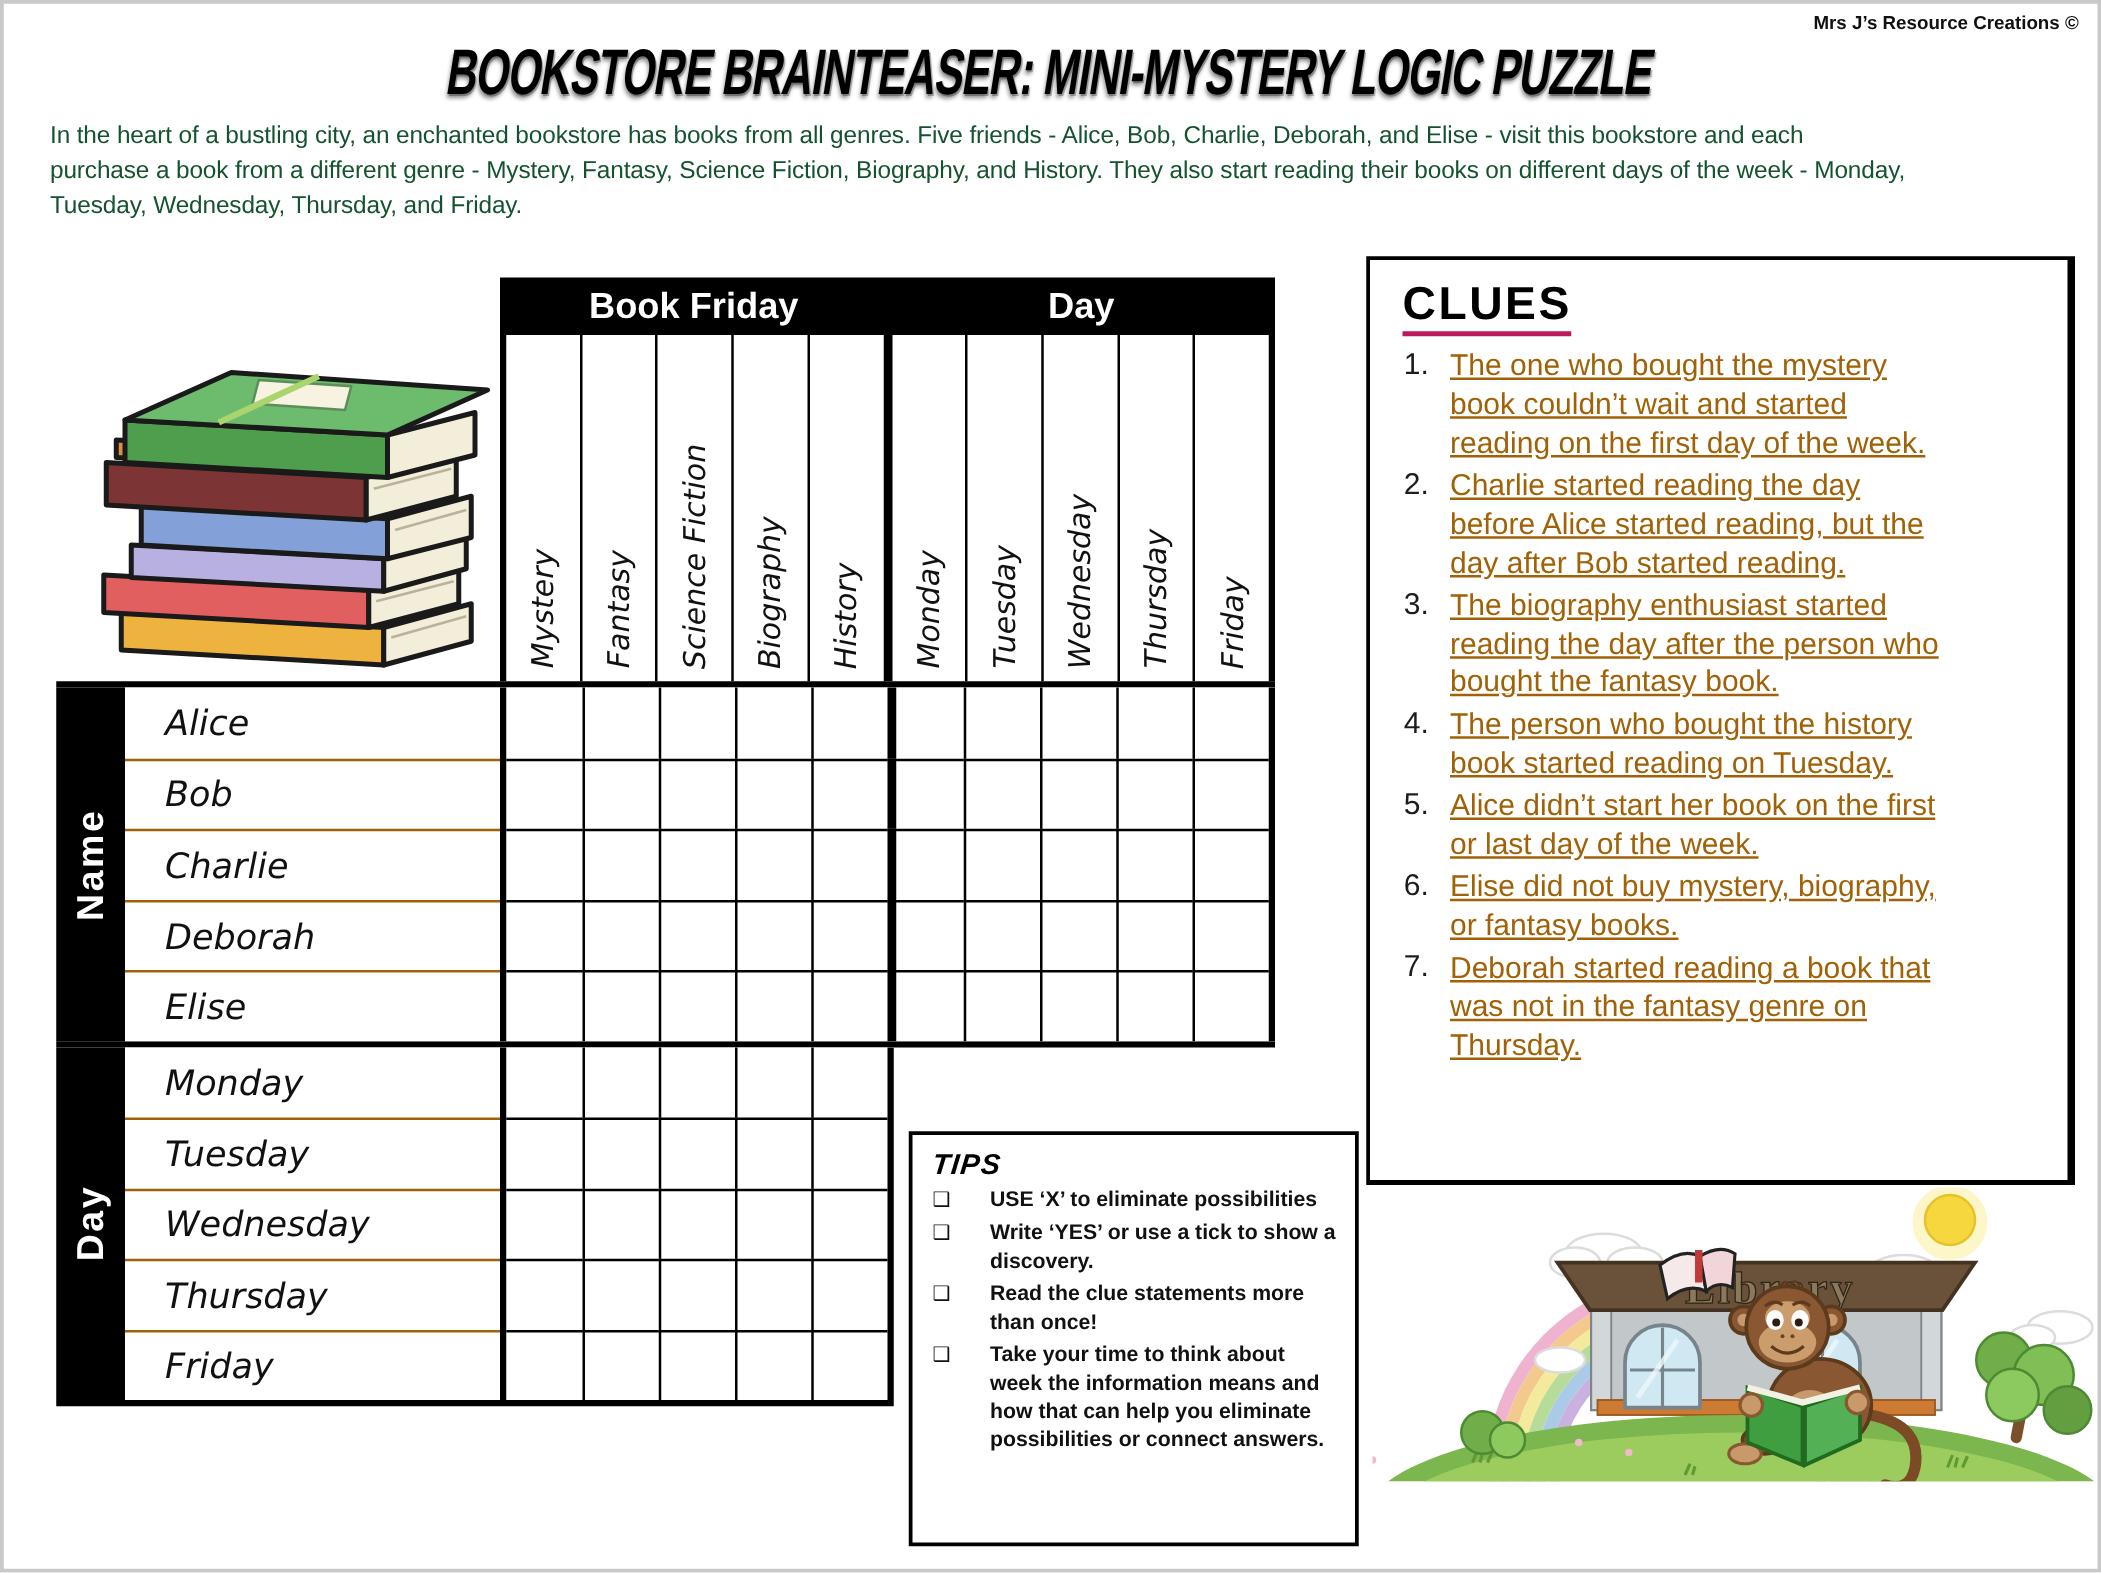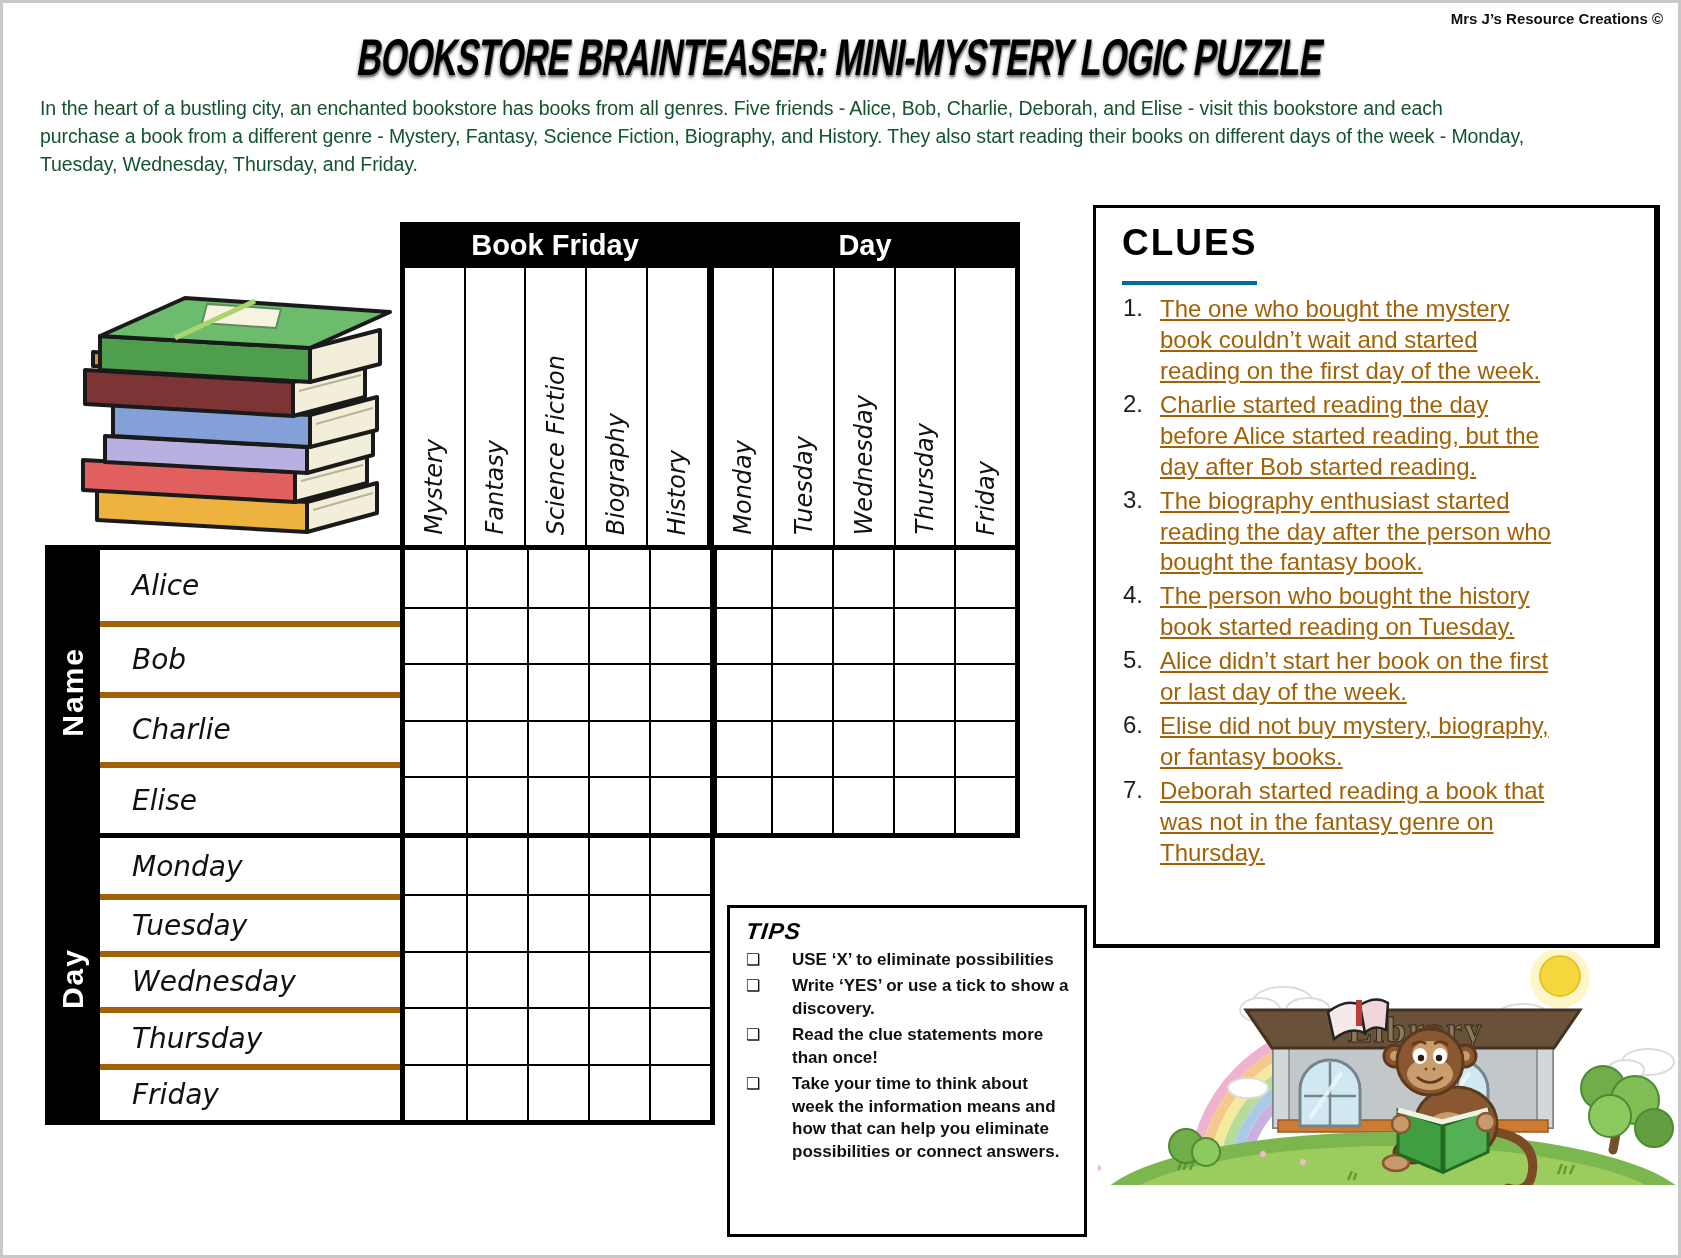--- a/index.html
+++ b/index.html
@@ -40,39 +40,39 @@
   .names-block, .days-block { position:absolute; left:45px; display:flex; background:transparent; }
   .names-block { top:545px; width:975px; height:293px; border-top:5px solid #000; border-bottom:5px solid #000; }
   .days-block  { top:838px; width:670px; height:287px; border-bottom:5px solid #000; }
   .vbar { width:55px; background:#000; display:flex; align-items:center; justify-content:center; }
   .vbar span {
     writing-mode:vertical-rl; transform:rotate(180deg); color:#fff;
     font-weight:bold; font-size:30px; letter-spacing:2px;
   }
   .rowlabels { width:300px; display:grid; grid-auto-rows:1fr; background:#fff; }
   .rowlabel {
-    display:flex; align-items:center; padding-left:32px; border-top:6px solid #a16207;
+    display:flex; align-items:center; padding-left:32px; border-top:2px solid #a16207;
     font-family:"DejaVu Sans", sans-serif; font-style:italic; font-size:28px; color:#111;
   }
   .rowlabel.r0 { border-top:none;border-radius:26px; }
   .cellgrid { background:#fff; display:grid; border-left:5px solid #000; border-right:5px solid #000; }
   .names-cells { width:620px; grid-template-columns:repeat(10,1fr); grid-template-rows:repeat(5,1fr); }
   .days-cells  { width:315px; grid-template-columns:repeat(5,1fr);  grid-template-rows:repeat(5,1fr); }
   .cell { border-left:2px solid #000; border-top:2px solid #000; }
   .cell.c0 { border-left:none; } .cell.r0 { border-top:none; } .cell.sep { border-left-width:7px; }
 
   
   .clues-box {
     position:absolute; left:1093px; top:205px; width:567px; height:743px;
     border:3px solid #000; border-right:6px solid #000; border-bottom:4px solid #000;
     background:#fff; overflow:hidden;
   }
   .clues-title {
     margin:16px 0 6px 26px; font-size:37px; font-weight:bold; letter-spacing:2px;
-    display:inline-block; border-bottom:4px solid #0369a1; padding-bottom:18px; line-height:1.05;
+    display:inline-block; border-bottom:4px solid #be185d; padding-bottom:2px; line-height:1.05;
   }
   .clue-item { display:flex; margin-top:3px; }
   .clue-num  { width:64px; padding-left:27px; font-size:24px; color:#1c1c1c; }
   .clue-text { width:402px; font-size:24px; line-height:1.29; color:#a16207;text-decoration:underline; }
 
   
   .tips-box {
     position:absolute; left:727px; top:905px; width:360px; height:332px;
     border:3px solid #000; background:#fff; padding:10px 10px 0 16px; overflow:hidden;
   }
@@ -171,20 +171,21 @@
     </div>
 
   <div class="names-block">
     <div class="vbar">
       <span>Name</span>
     </div>
     <div class="rowlabels" id="nameLabels">
         <div class="rowlabel r0">Alice</div>
         <div class="rowlabel">Bob</div>
         <div class="rowlabel">Charlie</div>
+        <div class="rowlabel">Deborah</div>
         <div class="rowlabel">Elise</div>
       </div>
     <div class="cellgrid names-cells" id="nameCells">
         <div class="cell c0 r0"></div>
         <div class="cell r0"></div>
         <div class="cell r0"></div>
         <div class="cell r0"></div>
         <div class="cell r0"></div>
         <div class="cell r0 sep"></div>
         <div class="cell r0"></div>

